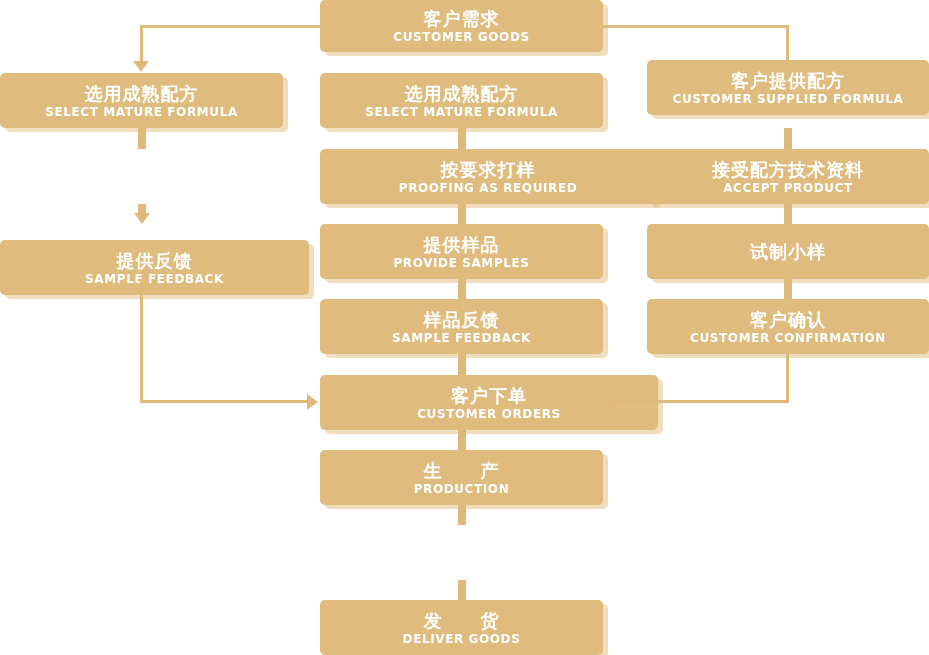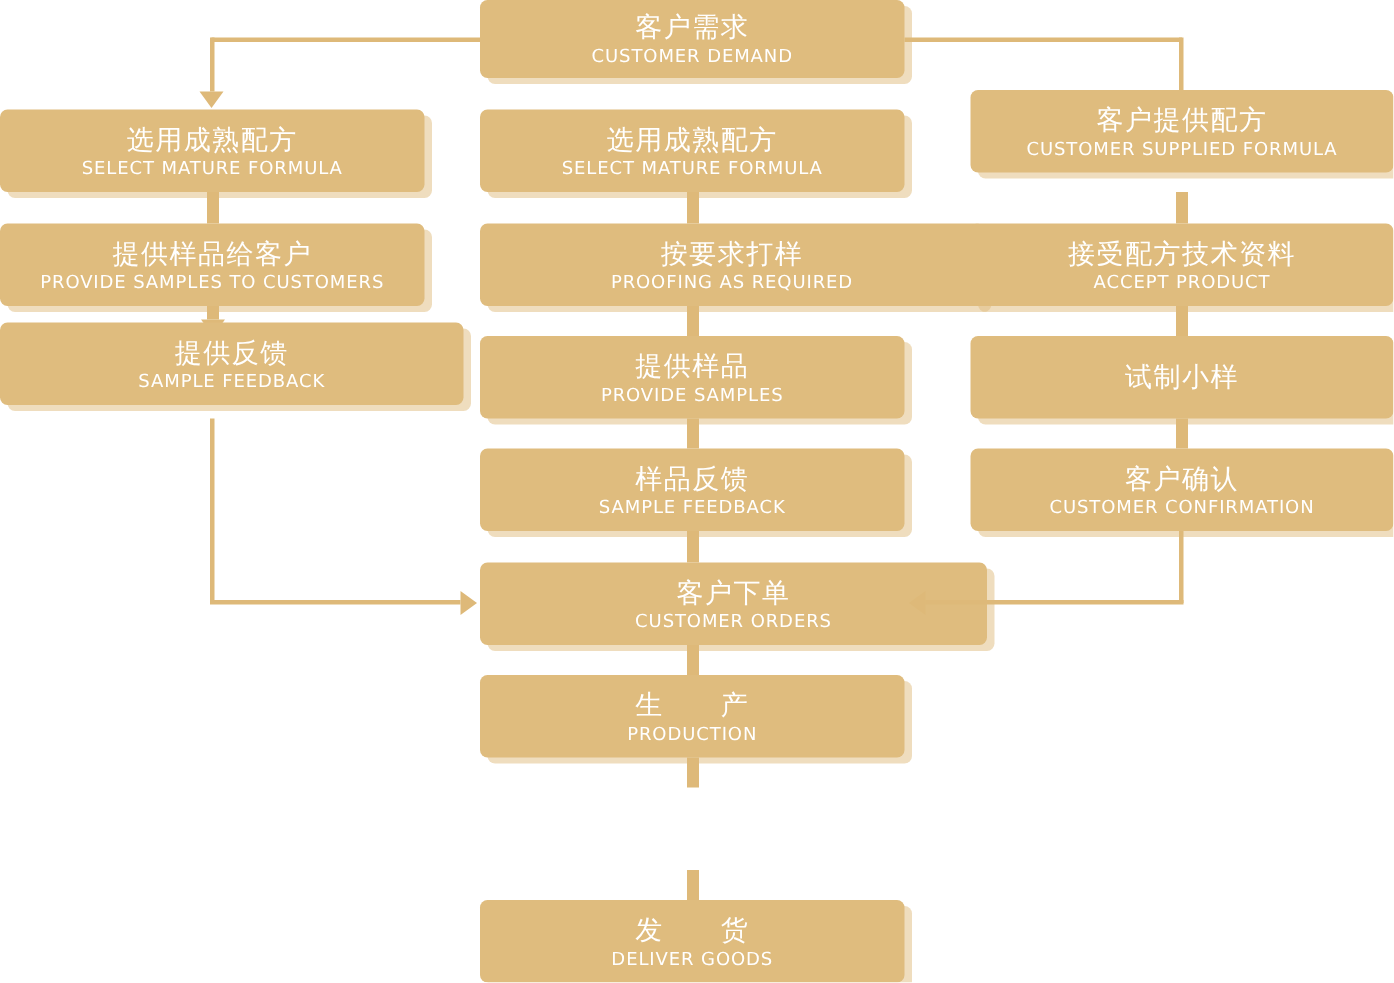--- a/index.html
+++ b/index.html
@@ -18,20 +18,21 @@
   }
   .box{
     position:absolute;
     background:var(--box-fill);
     border-radius:5px;
     box-shadow:5px 4px 0 0 rgba(223,188,126,.5);
     display:flex;flex-direction:column;
     align-items:center;justify-content:center;
     text-align:center;
     color:var(--text);
+    font-weight:bold;
   }
   .zh{
     font-size:18px;
     line-height:23px;
     letter-spacing:1px;
     white-space:pre;
   }
   .en{
     font-size:12px;
     line-height:15px;
@@ -43,45 +44,41 @@
   .arr-right{border-top:8px solid transparent;border-bottom:8px solid transparent;border-left:11px solid var(--connector);}
   .arr-left{border-top:8px solid transparent;border-bottom:8px solid transparent;border-right:11px solid var(--connector);}
 </style>
 </head>
 <body>
 
 <div id="stage">
 
   <div class="box" style="left:320px;top:0;width:283px;height:52px">
     <div class="zh">客户需求</div>
-    <div class="en">CUSTOMER DEMAND</div>
+    <div class="en">CUSTOMER GOODS</div>
   </div>
 
   <div class="hline" style="left:141px;top:25px;width:179px;height:3px"></div>
   <div class="vline" style="left:140px;top:25px;width:3px;height:36px"></div>
   <div class="arr arr-down" style="left:133px;top:61px"></div>
 
   <div class="hline" style="left:603px;top:25px;width:185px;height:3px"></div>
   <div class="vline" style="left:786px;top:25px;width:3px;height:36px"></div>
   <div class="arr arr-down" style="left:780px;top:61px"></div>
 
   <div class="box" style="left:0;top:73px;width:283px;height:55px">
     <div class="zh">选用成熟配方</div>
     <div class="en">SELECT MATURE FORMULA</div>
   </div>
   <div class="vbar" style="left:138px;top:128px;width:8px;height:21px"></div>
 
-  <div class="box" style="left:0;top:149px;width:283px;height:55px">
-    <div class="zh">提供样品给客户</div>
-    <div class="en">PROVIDE SAMPLES TO CUSTOMERS</div>
-  </div>
   <div class="vbar" style="left:138px;top:204px;width:8px;height:9px"></div>
   <div class="arr arr-down" style="left:134px;top:213px"></div>
 
-  <div class="box" style="left:0;top:215px;width:309px;height:55px">
+  <div class="box" style="left:0;top:240px;width:309px;height:55px">
     <div class="zh">提供反馈</div>
     <div class="en">SAMPLE FEEDBACK</div>
   </div>
 
   <div class="vline" style="left:140px;top:279px;width:3px;height:123px"></div>
   <div class="hline" style="left:140px;top:400px;width:167px;height:3px"></div>
   <div class="arr arr-right" style="left:307px;top:394px"></div>
 
   <div class="box" style="left:320px;top:73px;width:283px;height:55px">
     <div class="zh">选用成熟配方</div>

